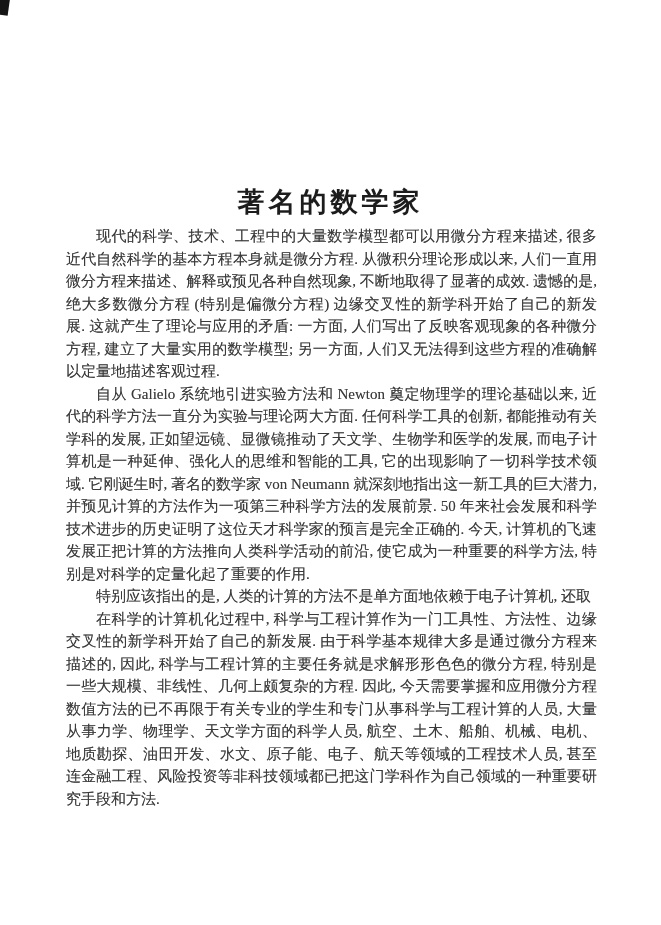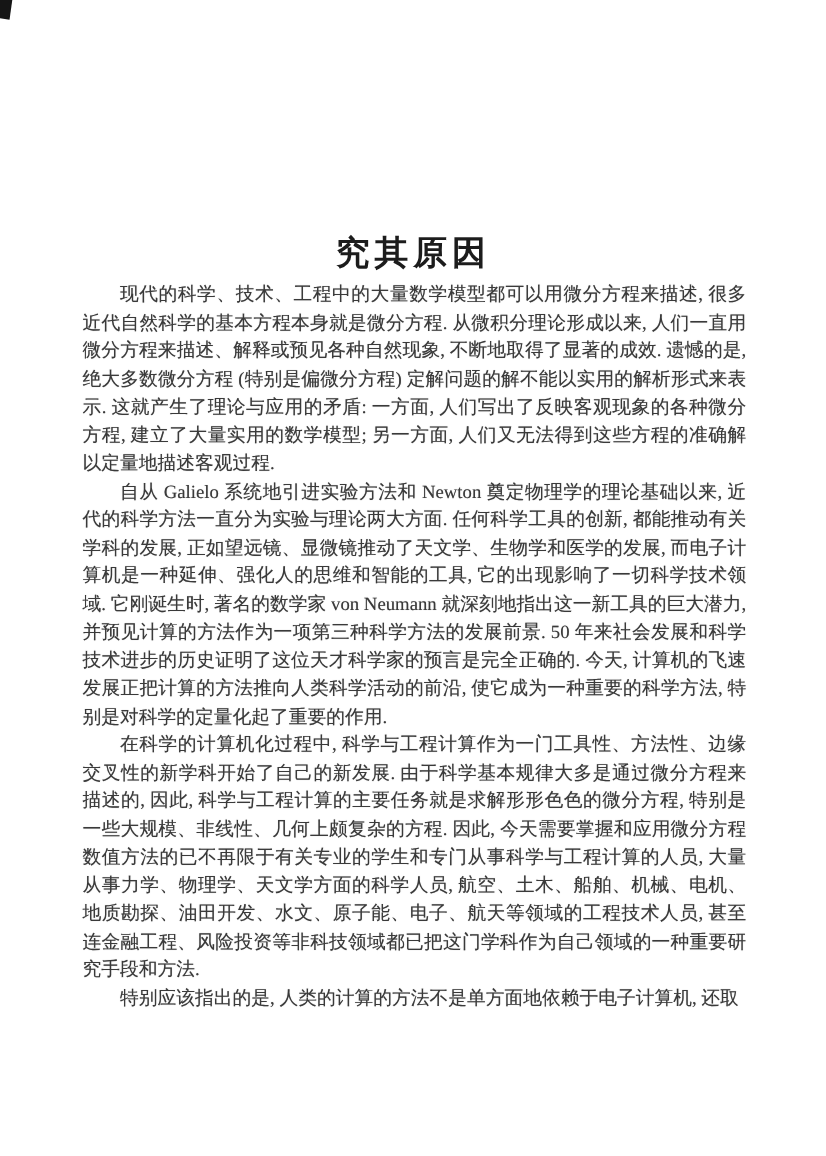--- a/index.html
+++ b/index.html
@@ -53,21 +53,21 @@
     padding: 0;
     text-indent: 2em;
   }
 </style>
 </head>
 <body>
 
 <div class="page">
   <div class="scan-corner"></div>
 
-  <h1 class="page-title">究其原因</h1>
+  <h1 class="page-title">著名的数学家</h1>
 
   <div class="body-text">
-    <p>现代的科学、技术、工程中的大量数学模型都可以用微分方程来描述, 很多近代自然科学的基本方程本身就是微分方程. 从微积分理论形成以来, 人们一直用微分方程来描述、解释或预见各种自然现象, 不断地取得了显著的成效. 遗憾的是, 绝大多数微分方程 (特别是偏微分方程) 定解问题的解不能以实用的解析形式来表示. 这就产生了理论与应用的矛盾: 一方面, 人们写出了反映客观现象的各种微分方程, 建立了大量实用的数学模型; 另一方面, 人们又无法得到这些方程的准确解以定量地描述客观过程.</p>
+    <p>现代的科学、技术、工程中的大量数学模型都可以用微分方程来描述, 很多近代自然科学的基本方程本身就是微分方程. 从微积分理论形成以来, 人们一直用微分方程来描述、解释或预见各种自然现象, 不断地取得了显著的成效. 遗憾的是, 绝大多数微分方程 (特别是偏微分方程) 边缘交叉性的新学科开始了自己的新发展. 这就产生了理论与应用的矛盾: 一方面, 人们写出了反映客观现象的各种微分方程, 建立了大量实用的数学模型; 另一方面, 人们又无法得到这些方程的准确解以定量地描述客观过程.</p>
     <p>自从 Galielo 系统地引进实验方法和 Newton 奠定物理学的理论基础以来, 近代的科学方法一直分为实验与理论两大方面. 任何科学工具的创新, 都能推动有关学科的发展, 正如望远镜、显微镜推动了天文学、生物学和医学的发展, 而电子计算机是一种延伸、强化人的思维和智能的工具, 它的出现影响了一切科学技术领域. 它刚诞生时, 著名的数学家 von Neumann 就深刻地指出这一新工具的巨大潜力, 并预见计算的方法作为一项第三种科学方法的发展前景. 50 年来社会发展和科学技术进步的历史证明了这位天才科学家的预言是完全正确的. 今天, 计算机的飞速发展正把计算的方法推向人类科学活动的前沿, 使它成为一种重要的科学方法, 特别是对科学的定量化起了重要的作用.</p>
+    <p>特别应该指出的是, 人类的计算的方法不是单方面地依赖于电子计算机, 还取</p>
     <p>在科学的计算机化过程中, 科学与工程计算作为一门工具性、方法性、边缘交叉性的新学科开始了自己的新发展. 由于科学基本规律大多是通过微分方程来描述的, 因此, 科学与工程计算的主要任务就是求解形形色色的微分方程, 特别是一些大规模、非线性、几何上颇复杂的方程. 因此, 今天需要掌握和应用微分方程数值方法的已不再限于有关专业的学生和专门从事科学与工程计算的人员, 大量从事力学、物理学、天文学方面的科学人员, 航空、土木、船舶、机械、电机、地质勘探、油田开发、水文、原子能、电子、航天等领域的工程技术人员, 甚至连金融工程、风险投资等非科技领域都已把这门学科作为自己领域的一种重要研究手段和方法.</p>
-    <p>特别应该指出的是, 人类的计算的方法不是单方面地依赖于电子计算机, 还取</p>
   </div>
 </div>
 
 </body></html>

